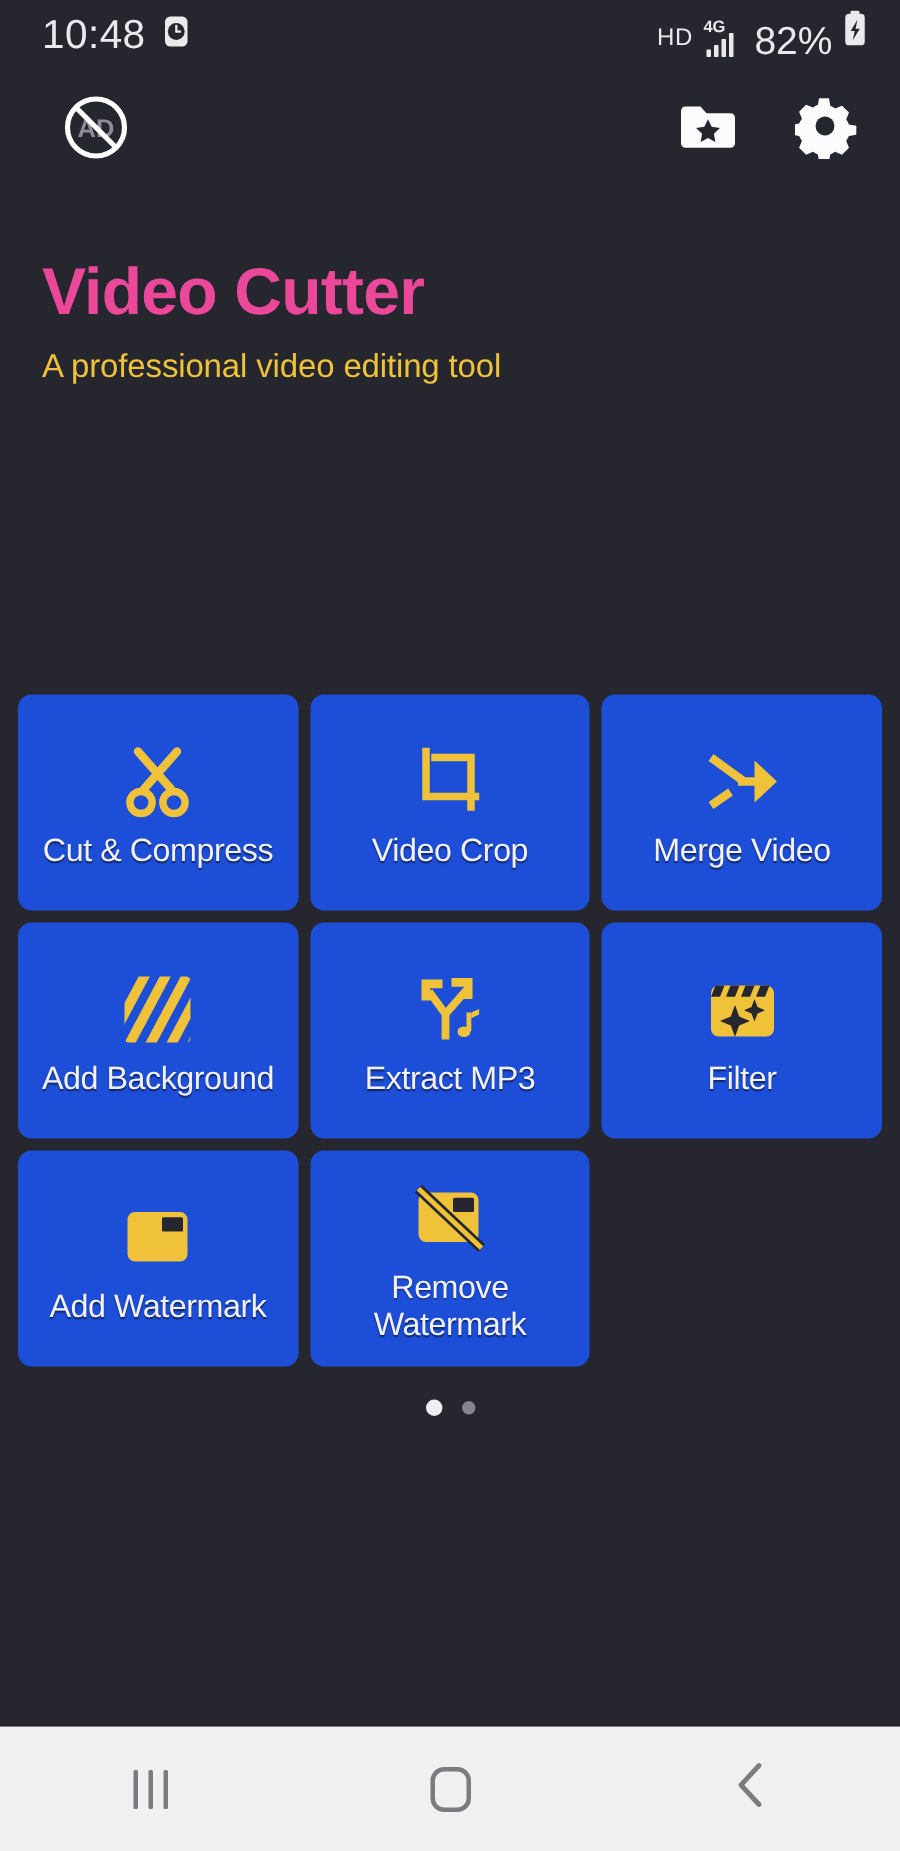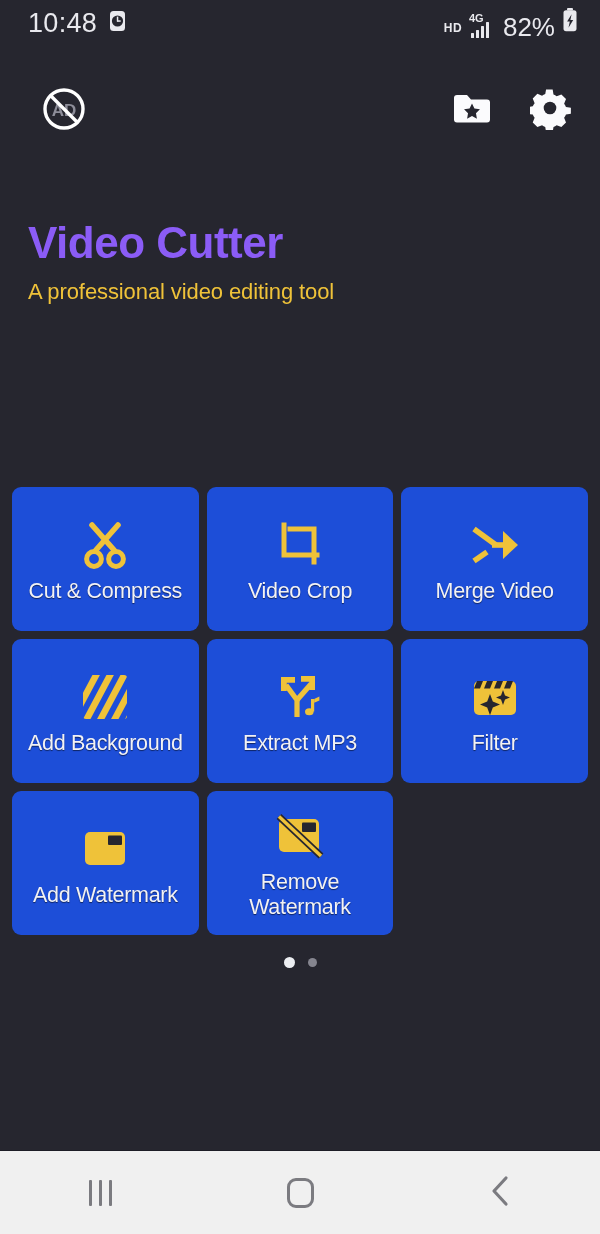--- a/index.html
+++ b/index.html
@@ -2,33 +2,33 @@
 <html><head>
 <meta charset="utf-8">
 <style>
   * { margin:0; padding:0; box-sizing:border-box; }
   html, body {
     width:600px; height:1234px;
     background:#26262f;
     font-family:"Liberation Sans", sans-serif;
     overflow:hidden;
   }
-  .phone { position:relative; width:600px; height:1234px; background:#26262f; display:flex; flex-direction:column;gap:24px; }
+  .phone { position:relative; width:600px; height:1234px; background:#26262f; display:flex; flex-direction:column; }
 
   
   .statusbar {
     height:46px; flex:0 0 46px;
     display:flex; align-items:center; justify-content:space-between;
     padding:0 22px 0 28px;
     color:#e9e9ee;
   }
   .sb-left { display:flex; align-items:center; gap:11px; }
   .sb-clock { font-size:27px; letter-spacing:0.3px; font-weight:400; color:#e9e9ee; }
   .sb-right { display:flex; align-items:flex-end; gap:7px; }
-  .sb-hd { font-size:12px; font-weight:700; letter-spacing:0.4px; margin-bottom:4px; }
+  .sb-hd { font-size:16px; font-weight:400; letter-spacing:0.4px; margin-bottom:4px; }
   .sig-wrap { position:relative; width:27px; height:24px; margin-bottom:1px; }
   .sig-label { position:absolute; top:-1px; left:0px; font-size:11px; font-weight:700; line-height:1; }
   .sig-bars { position:absolute; bottom:0; left:2px; display:flex; align-items:flex-end; gap:1.5px; }
   .sig-bars i { display:block; width:3.5px; background:#e9e9ee; border-radius:0.5px; }
   .sig-bars i:nth-child(1){height:5px}
   .sig-bars i:nth-child(2){height:8px}
   .sig-bars i:nth-child(3){height:12px}
   .sig-bars i:nth-child(4){height:16px}
   .sb-batt-pct { font-size:26px; line-height:1; color:#e9e9ee; margin-bottom:-1px; }
 
@@ -37,21 +37,21 @@
     height:78px; flex:0 0 78px;
     display:flex; align-items:center; justify-content:space-between;
     padding:0 28px 0 40px;
   }
   .tb-right { display:flex; align-items:center; gap:38px; }
   .icon-btn { display:flex; align-items:center; justify-content:center; cursor:pointer; }
 
   
   .titles { padding:48px 0 0 28px; }
   .app-title {
-    font-size:44px; font-weight:700; color:#8b5cf6;
+    font-size:44px; font-weight:700; color:#ec4899;
     letter-spacing:-0.5px; line-height:1.05;
   }
   .app-subtitle {
     font-size:22px; color:#efc239; margin-top:13px; letter-spacing:-0.1px;
   }
 
   
   .grid-area { margin-top:auto; }
   .grid {
     display:grid;

